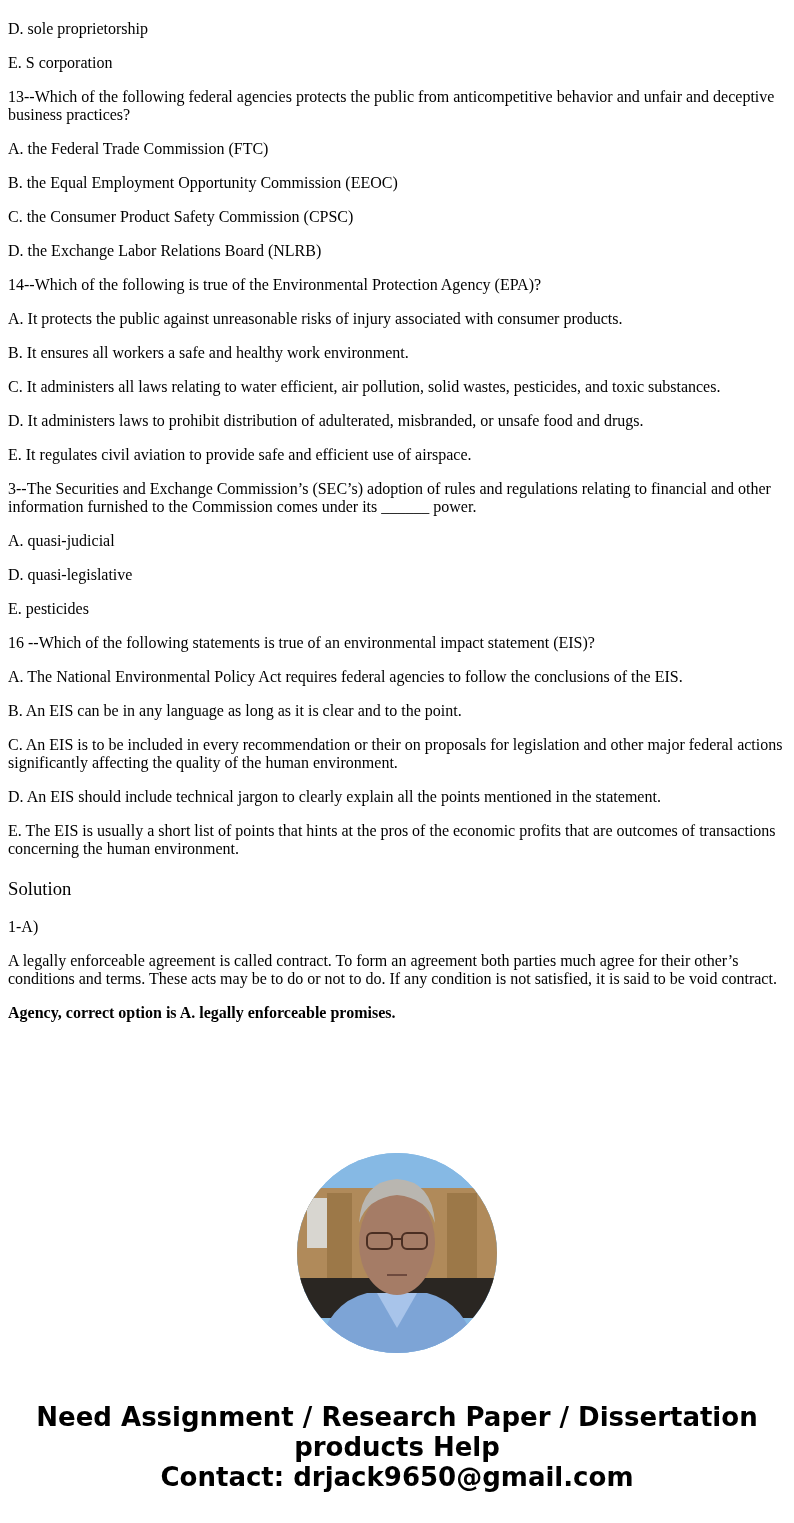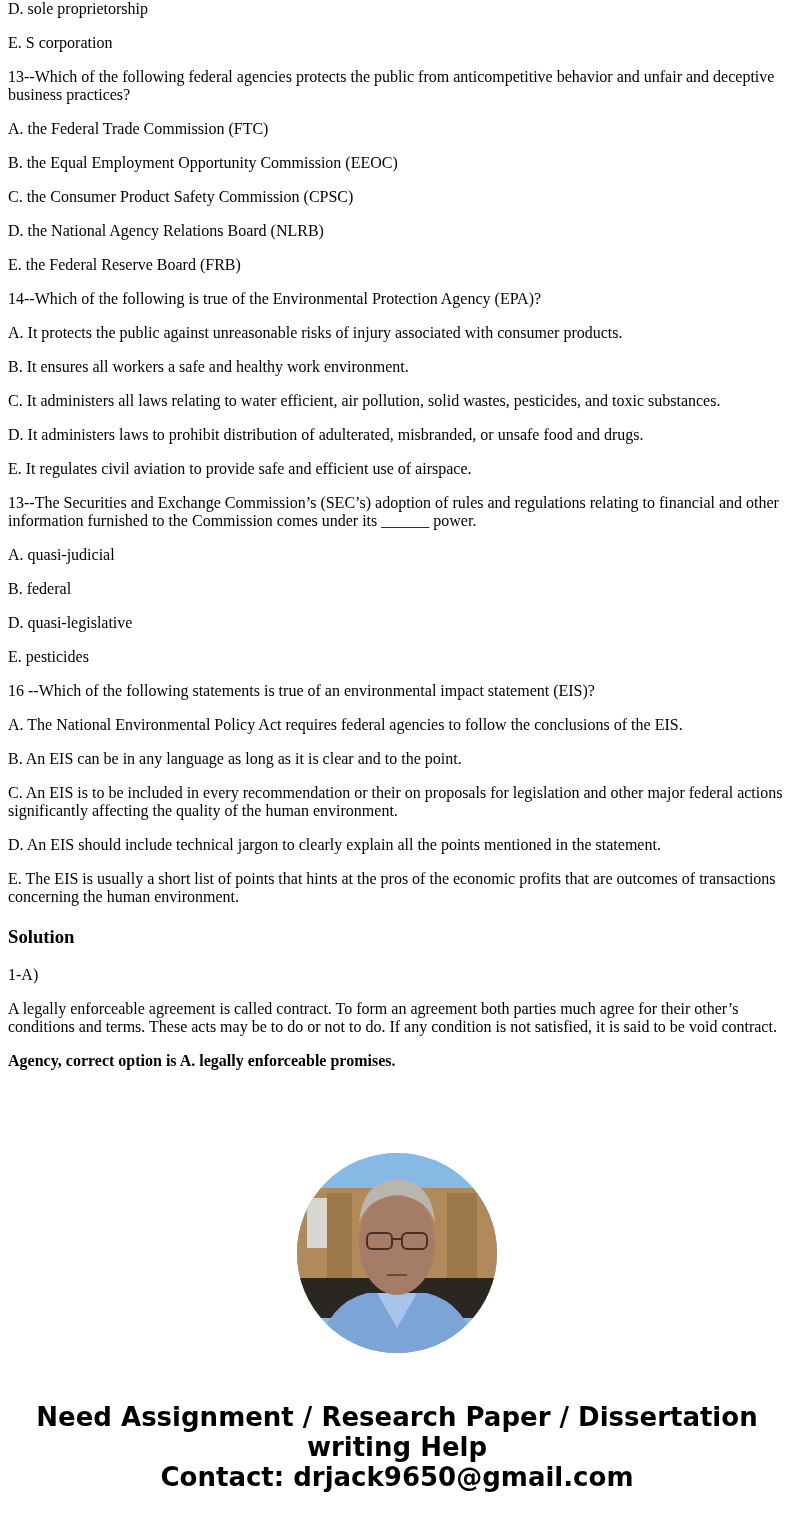--- a/index.html
+++ b/index.html
@@ -6,26 +6,26 @@
     body {
       width: 794px;
       height: 1523px;
       overflow: hidden;
       font-family: "Liberation Serif", serif;
       font-size: 16px;
       line-height: 18px;
       color: #000000;
       position: relative;
     }
-    .content { position: absolute; left: 8px; top: 0; width: 778px; }
+    .content { position: absolute; left: 8px; top: 20px; width: 778px; }
     p { margin: 0 0 16px 0; }
     h3 {
       font-family: "Liberation Serif", serif;
       font-size: 18.7px;
-      font-weight: bold;
+      font-weight: normal;
       margin: 20px 0 18px 0;
       line-height: 22px;
     }
     .bold { font-weight: bold; }
     .avatar-wrap {
       position: absolute;
       left: 297px;
       top: 1153px;
       width: 200px;
       height: 200px;
@@ -50,33 +50,31 @@
 <body>
 
 <div class="content">
   <p>D. sole proprietorship</p>
   <p>E. S corporation</p>
 
   <p>13--Which of the following federal agencies protects the public from anticompetitive behavior and unfair and deceptive business practices?</p>
   <p>A. the Federal Trade Commission (FTC)</p>
   <p>B. the Equal Employment Opportunity Commission (EEOC)</p>
   <p>C. the Consumer Product Safety Commission (CPSC)</p>
-  <p>D. the National Agency Relations Board (NLRB)</p>
-  <p>E. the Federal Reserve Board (FRB)</p>
+  <p>D. the Exchange Labor Relations Board (NLRB)</p>
 
   <p>14--Which of the following is true of the Environmental Protection Agency (EPA)?</p>
   <p>A. It protects the public against unreasonable risks of injury associated with consumer products.</p>
   <p>B. It ensures all workers a safe and healthy work environment.</p>
   <p>C. It administers all laws relating to water efficient, air pollution, solid wastes, pesticides, and toxic substances.</p>
   <p>D. It administers laws to prohibit distribution of adulterated, misbranded, or unsafe food and drugs.</p>
   <p>E. It regulates civil aviation to provide safe and efficient use of airspace.</p>
 
-  <p>13--The Securities and Exchange Commission’s (SEC’s) adoption of rules and regulations relating to financial and other information furnished to the Commission comes under its ______ power.</p>
+  <p>3--The Securities and Exchange Commission’s (SEC’s) adoption of rules and regulations relating to financial and other information furnished to the Commission comes under its ______ power.</p>
   <p>A. quasi-judicial</p>
-  <p>B. federal</p>
   <p>D. quasi-legislative</p>
   <p>E. pesticides</p>
 
   <p>16 --Which of the following statements is true of an environmental impact statement (EIS)?</p>
   <p>A. The National Environmental Policy Act requires federal agencies to follow the conclusions of the EIS.</p>
   <p>B. An EIS can be in any language as long as it is clear and to the point.</p>
   <p>C. An EIS is to be included in every recommendation or their on proposals for legislation and other major federal actions significantly affecting the quality of the human environment.</p>
   <p>D. An EIS should include technical jargon to clearly explain all the points mentioned in the statement.</p>
   <p>E. The EIS is usually a short list of points that hints at the pros of the economic profits that are outcomes of transactions concerning the human environment.</p>
 
@@ -100,15 +98,15 @@
     <path d="M62 70 Q65 28 100 26 Q135 28 138 70 Q130 45 100 42 Q70 45 62 70 Z" fill="#b9b6b0"></path>
     <rect x="70" y="80" width="25" height="16" rx="5" fill="none" stroke="#4a2e22" stroke-width="2"></rect>
     <rect x="105" y="80" width="25" height="16" rx="5" fill="none" stroke="#4a2e22" stroke-width="2"></rect>
     <line x1="95" y1="86" x2="105" y2="86" stroke="#4a2e22" stroke-width="2"></line>
     <line x1="90" y1="122" x2="110" y2="122" stroke="#6e4a3e" stroke-width="2"></line>
   </svg>
 </div>
 
 <div class="promo">
   <div>Need Assignment / Research Paper / Dissertation</div>
-  <div>writing Help</div>
+  <div>products Help</div>
   <div>Contact: drjack9650@gmail.com</div>
 </div>
 
 </body></html>

